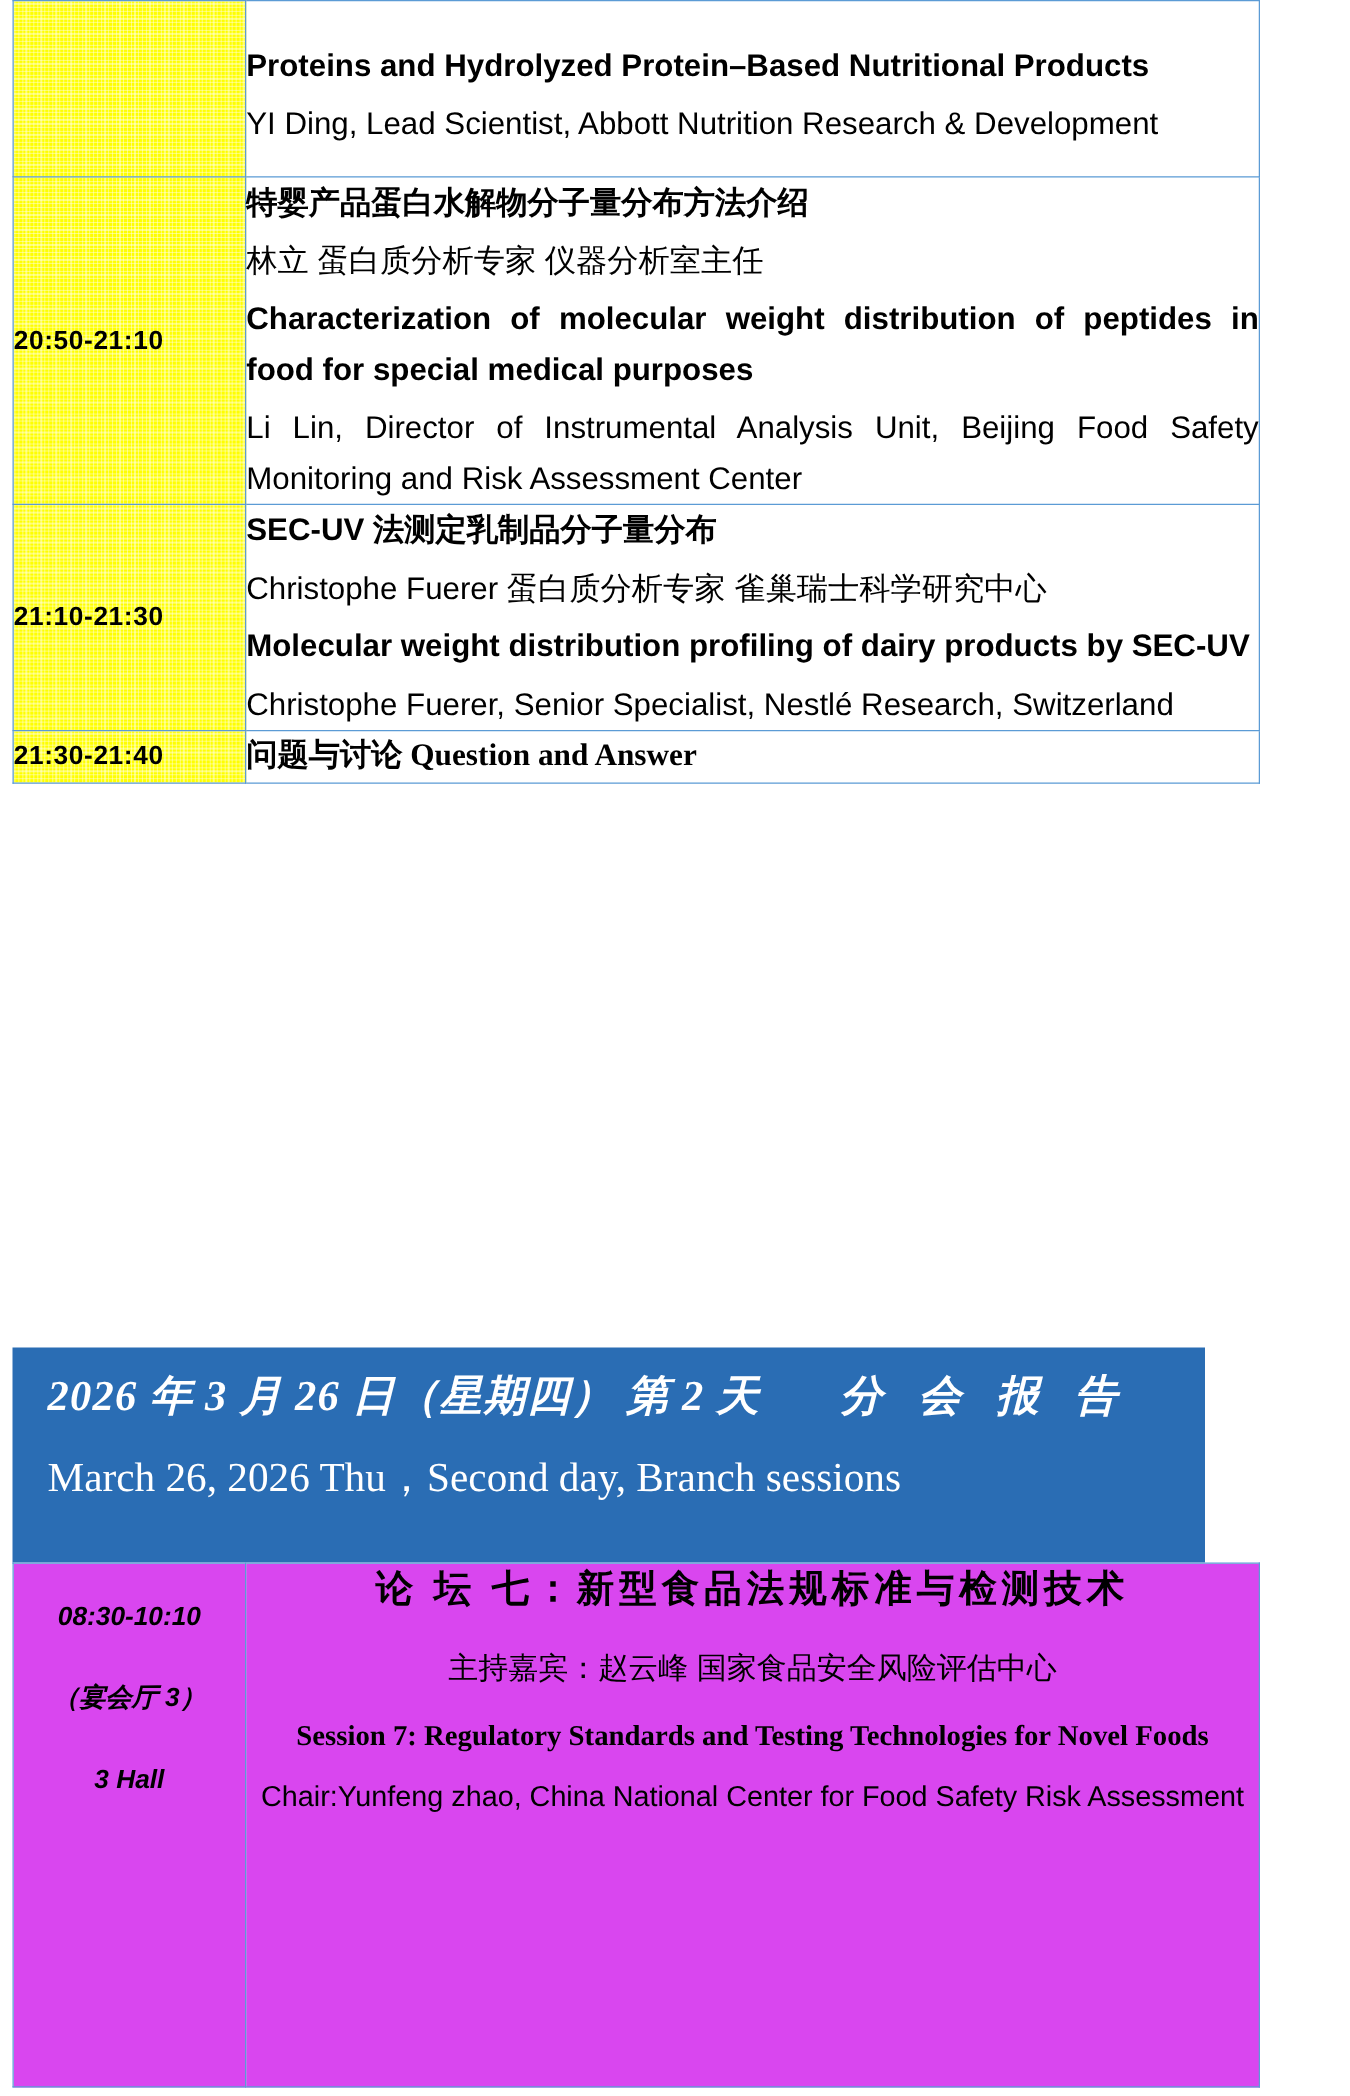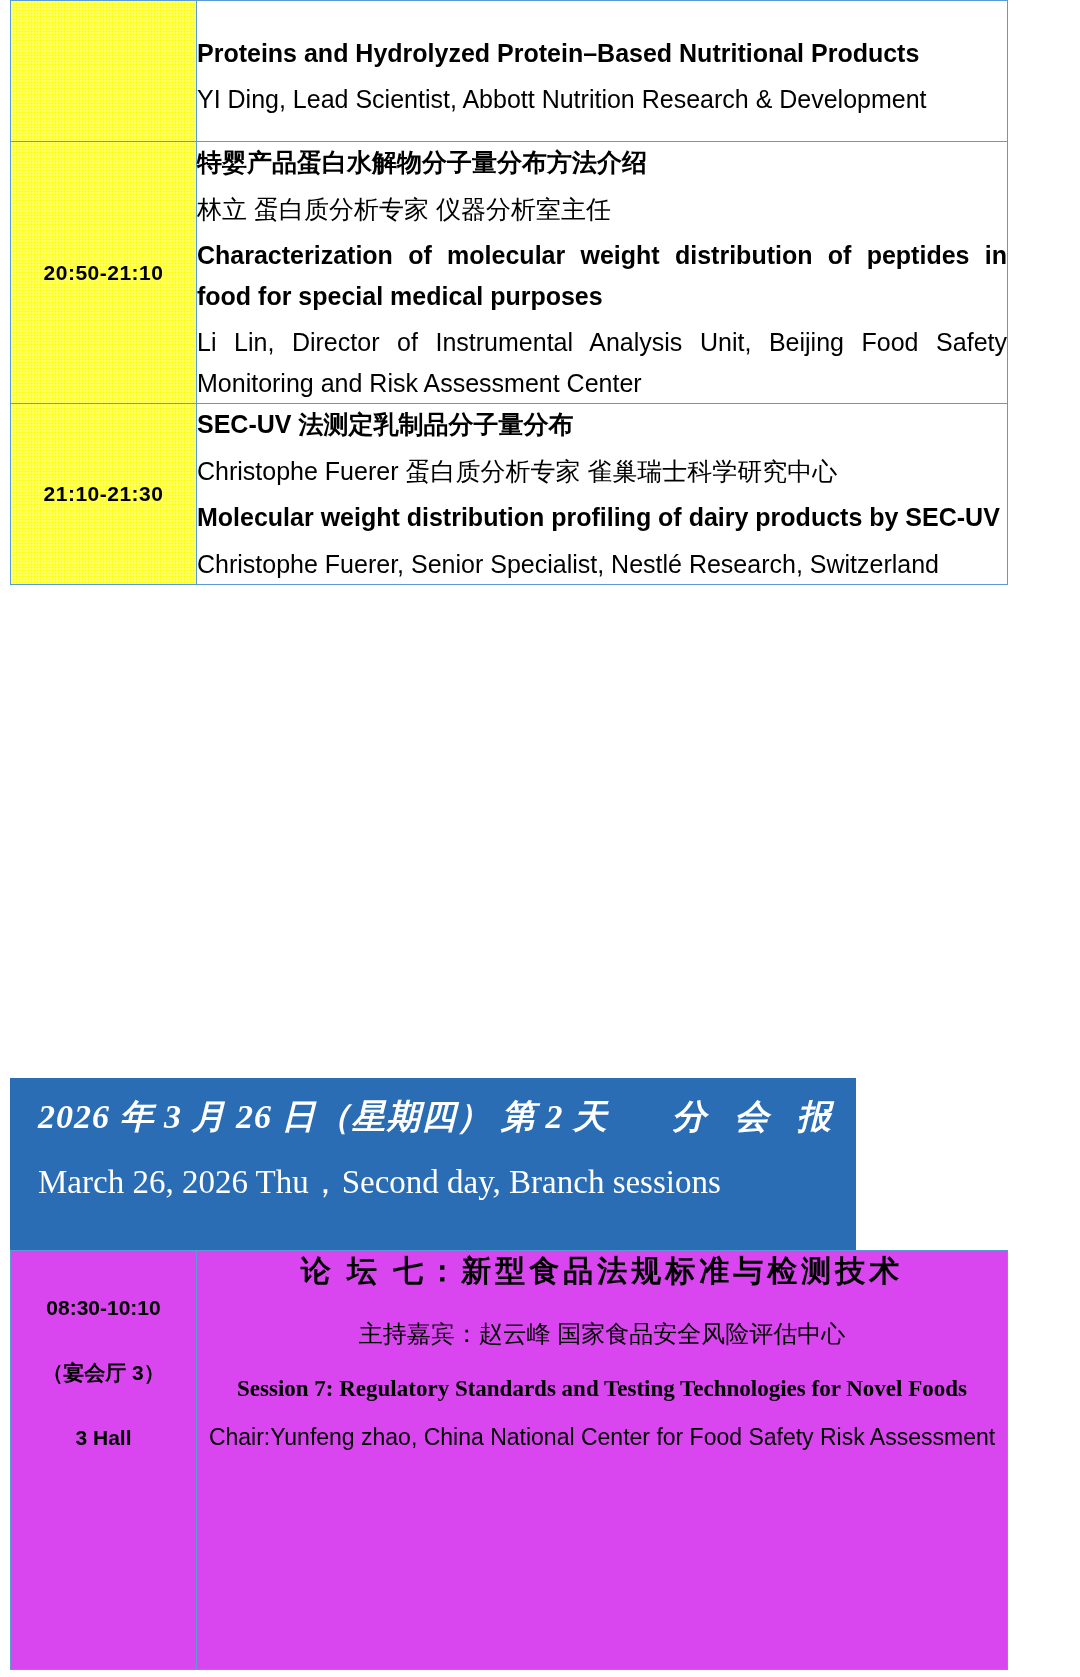--- a/index.html
+++ b/index.html
@@ -32,21 +32,20 @@
     border: 1px solid #5b9bd5;
     vertical-align: middle;
     padding: 0;
   }
   .col-time {
     width: 185px;
     background: #ffff00;
     background-image:
       repeating-linear-gradient(0deg, rgba(255,255,255,0.45) 0px, rgba(255,255,255,0.45) 1px, rgba(255,255,0,0) 1px, rgba(255,255,0,0) 3px),
       repeating-linear-gradient(90deg, rgba(255,255,255,0.45) 0px, rgba(255,255,255,0.45) 1px, rgba(255,255,0,0) 1px, rgba(255,255,0,0) 3px);
-    text-align: center;
     font-weight: bold;
     font-size: 21px;
     letter-spacing: 0.5px;
   }
   .col-body {
     padding: 14px 16px 14px 14px;
   }
   .ln {
     font-size: 25px;
     line-height: 1.62;
@@ -63,21 +62,21 @@
 
   
   .row-cut .col-time { height: 140px; }
   .row-cut .col-body { padding-top: 10px; }
 
   
   .day-banner {
     position: absolute;
     left: 10px;
     top: 1078px;
-    width: 846px;
+    width: 954px;
     height: 172px;
     background: #2a6db4;
     color: #ffffff;
     box-sizing: border-box;
     padding: 16px 28px 0 28px;
   }
   .day-banner .line1 {
     font-family: "Liberation Serif", serif;
     font-style: italic;
     font-weight: bold;
@@ -110,22 +109,23 @@
     background: #d946ef;
     vertical-align: top;
     padding: 0;
   }
   .session .sess-time {
     width: 185px;
     text-align: center;
     font-size: 21px;
     font-weight: bold;
     vertical-align: top;
-    padding-top: 46px;
+    padding-top: 32px;
     line-height: 1;
+    font-style: italic;
   }
   .session .sess-time div { margin-bottom: 44px; }
   .session .sess-time div:last-child { margin-bottom: 0; }
   .sess-body {
     padding: 24px 14px 10px 14px;
     text-align: center;
   }
   .sess-title-cn {
     font-size: 30px;
     font-weight: bold;
@@ -179,20 +179,26 @@
       <tr>
         <td class="col-time">21:10-21:30</td>
         <td class="col-body">
           <p class="ln bold">SEC-UV 法测定乳制品分子量分布</p>
           <p class="ln">Christophe Fuerer  蛋白质分析专家  雀巢瑞士科学研究中心</p>
           <p class="ln bold">Molecular weight distribution profiling of dairy products by SEC-UV</p>
           <p class="ln">Christophe Fuerer, Senior Specialist, Nestlé Research, Switzerland</p>
         </td>
       </tr>
 
+      <tr>
+        <td class="col-time">21:30-21:40</td>
+        <td class="col-body">
+          <p class="ln serif-bold">问题与讨论  Question and Answer</p>
+        </td>
+      </tr>
 
     </tbody>
   </table>
 
   <div class="day-banner">
     <div class="line1">
       <span>2026 年 3 月 26 日（星期四） 第 2 天</span><span class="spaced">分 会 报 告</span>
     </div>
     <div class="line2">March 26, 2026 Thu，Second day, Branch sessions</div>
   </div>

